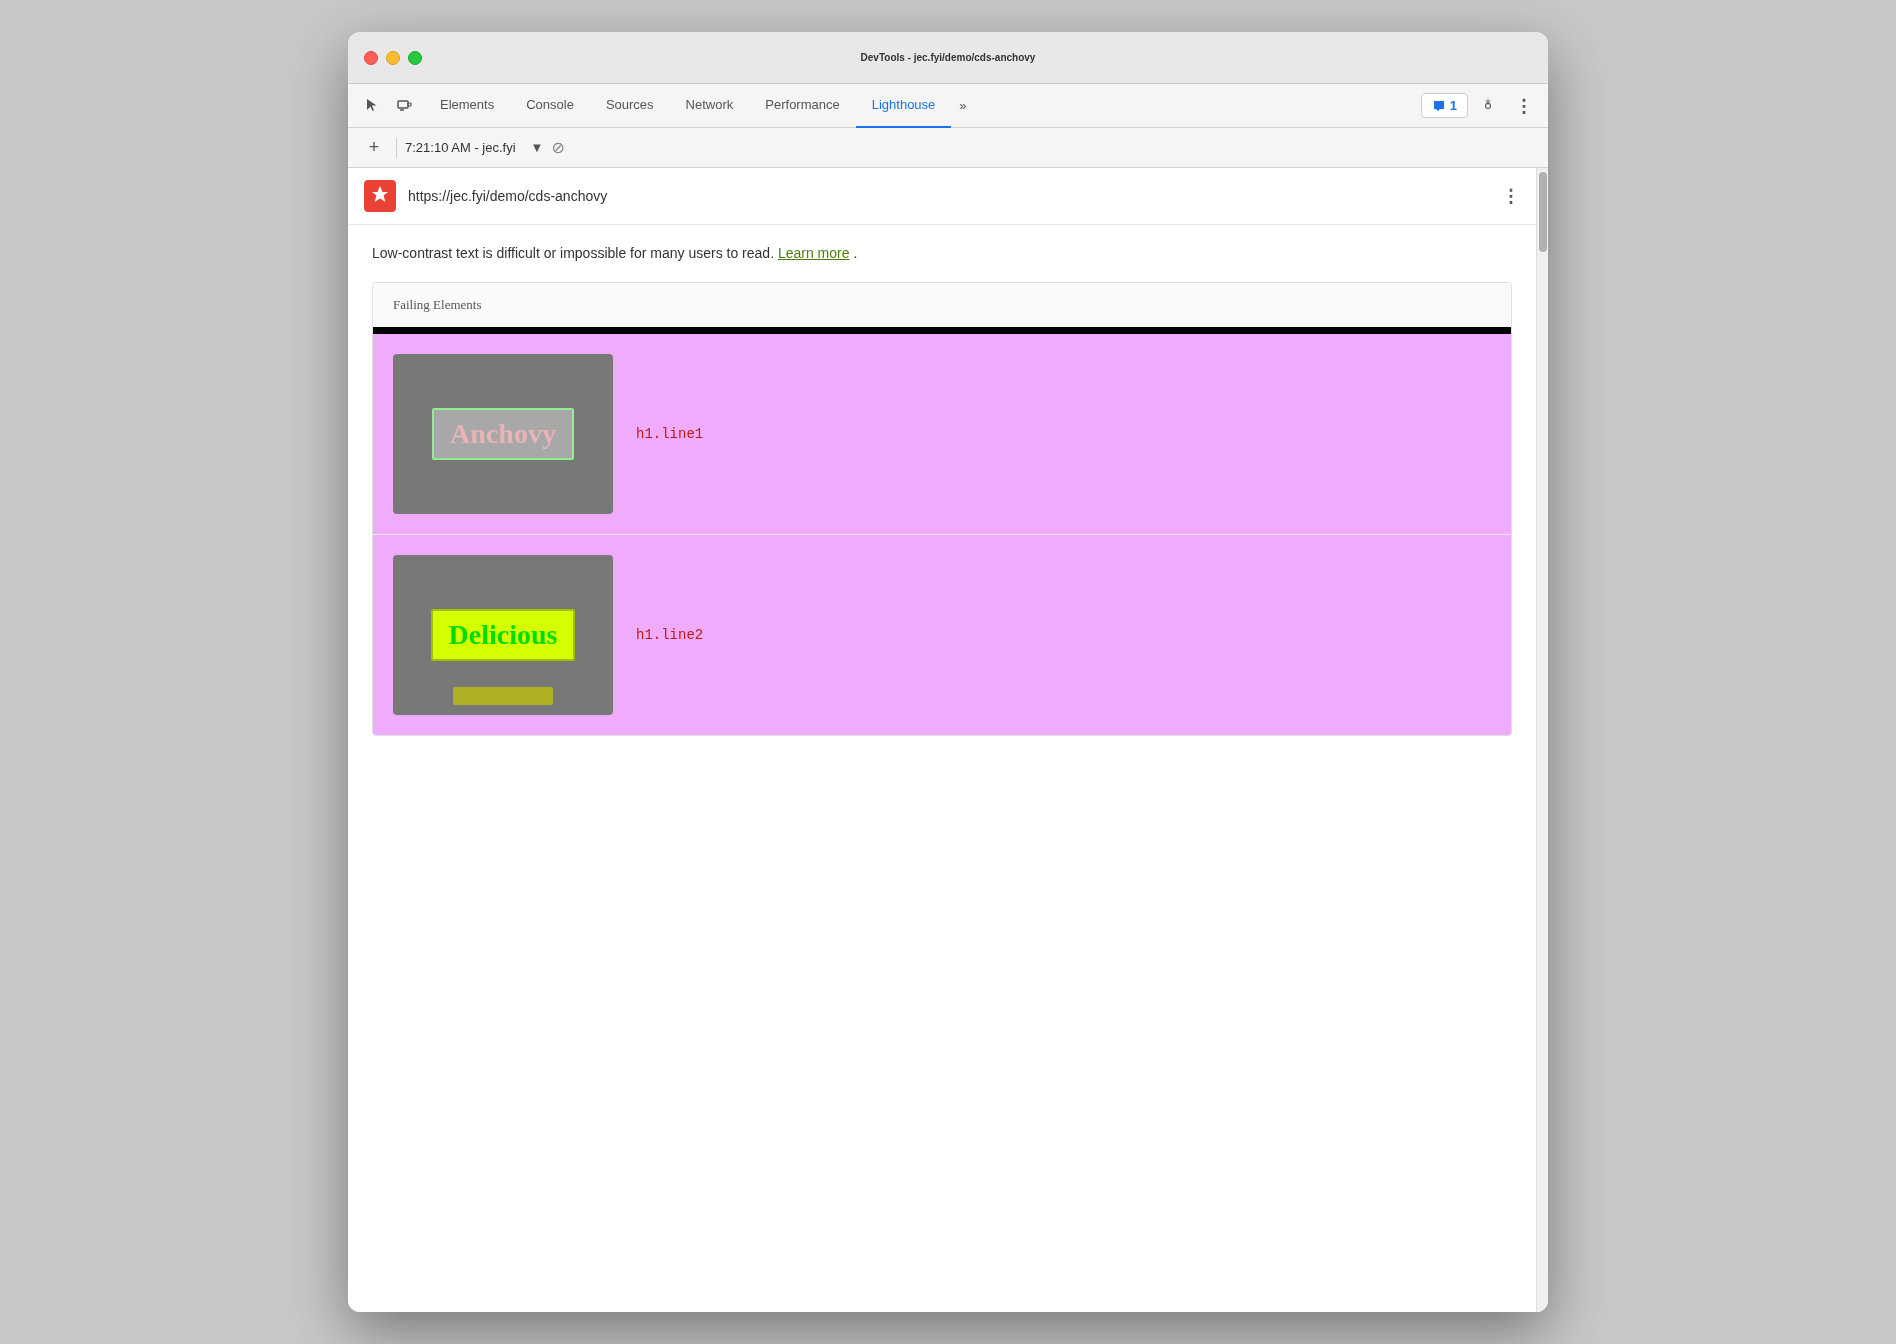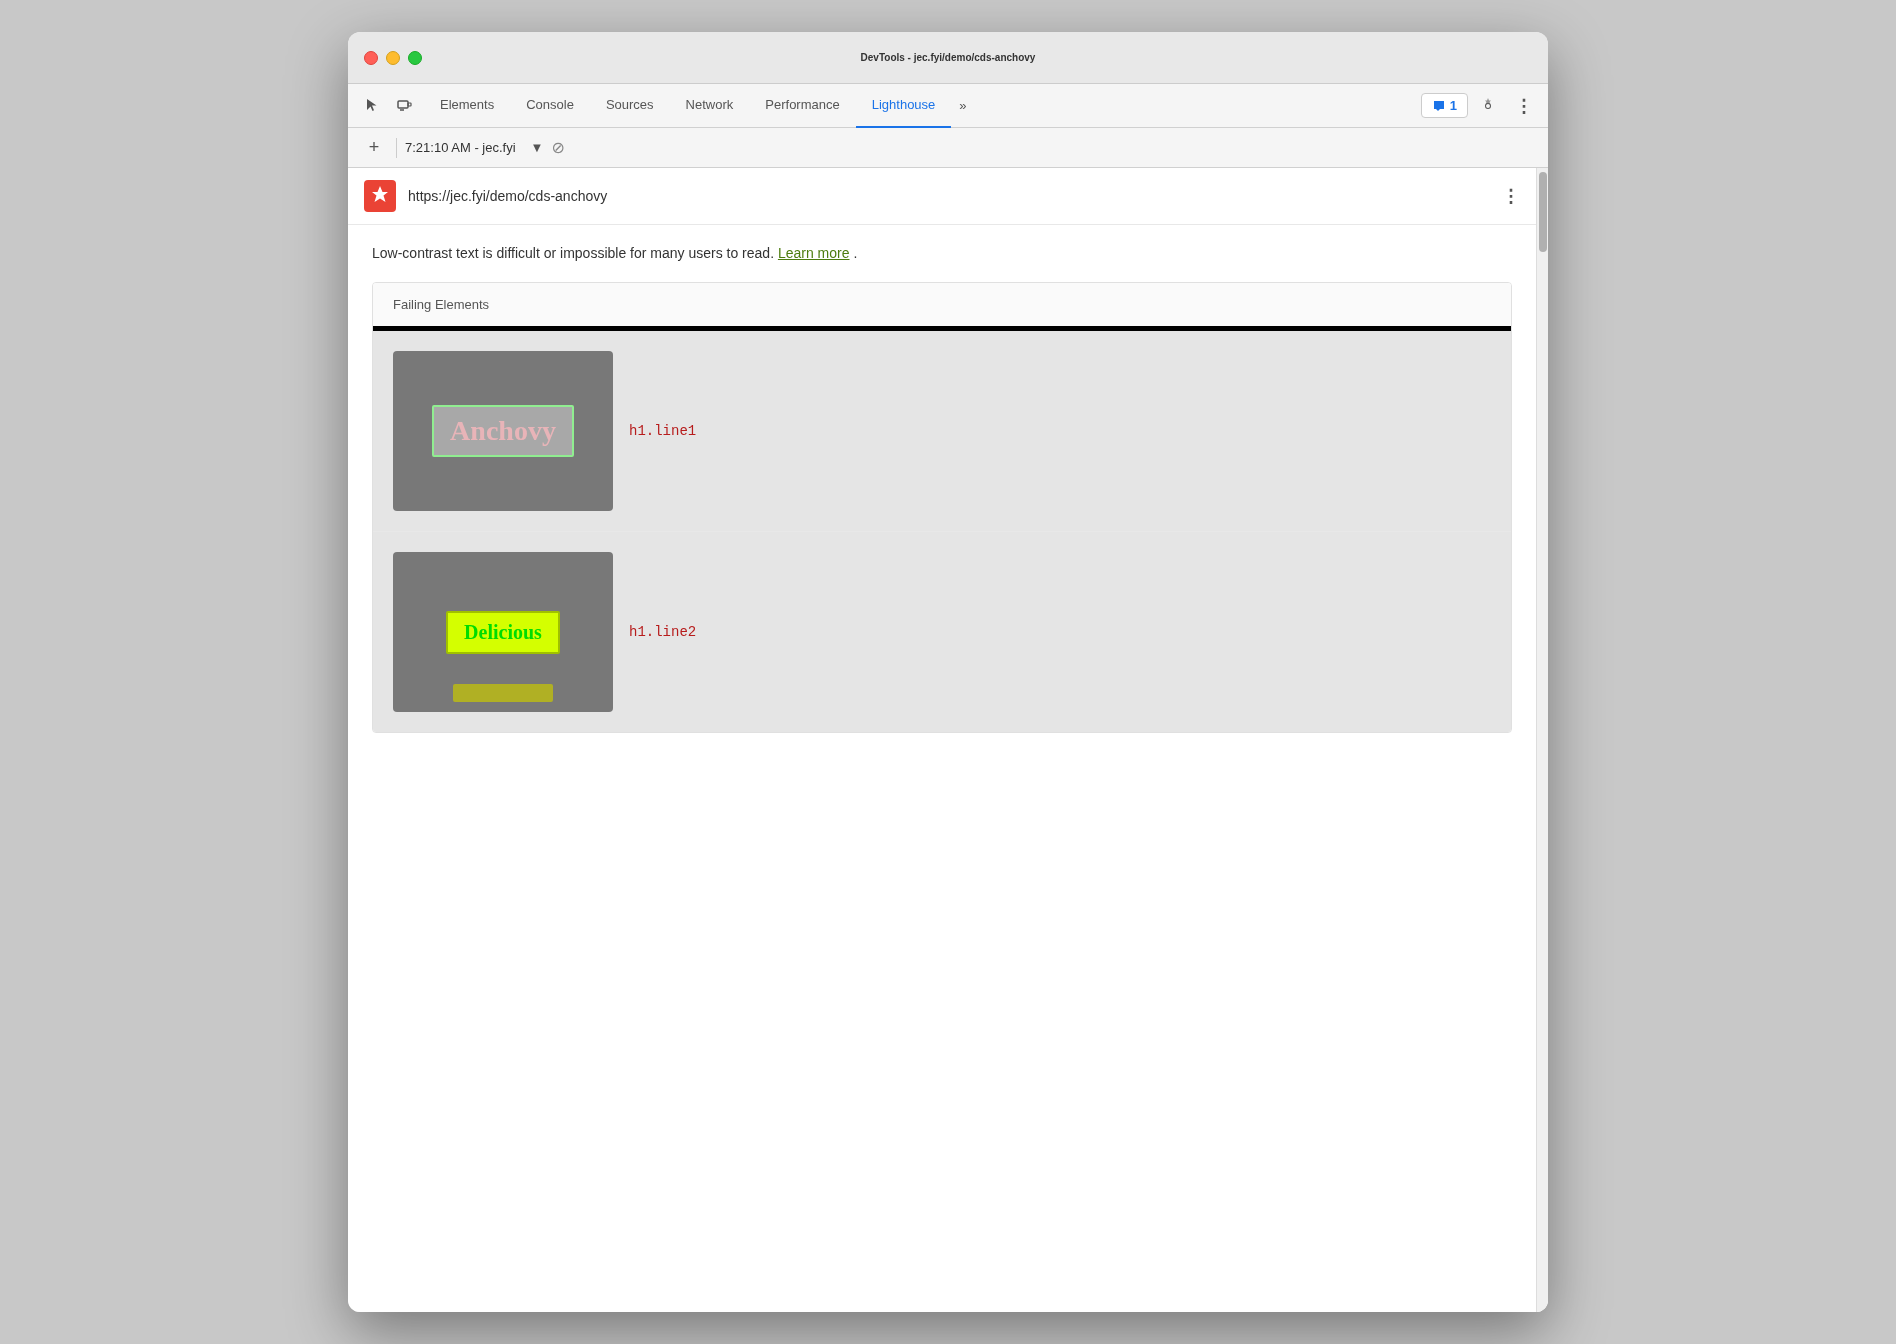--- a/index.html
+++ b/index.html
@@ -277,30 +277,31 @@
       border: 1px solid #e0e0e0;
       border-radius: 4px;
       overflow: hidden;
     }
 
     .failing-elements-header {
       padding: 14px 20px;
       font-size: 13px;
       color: #555;
       background: #fafafa;
-      border-bottom: 5px solid #000000;
+      border-bottom: 7px solid #000000;
+      font-family: Liberation Serif, serif;
     }
 
     .failing-element-row {
       display: flex;
       align-items: center;
-      gap: 16px;
+      gap: 23px;
       padding: 20px;
       border-bottom: 1px solid #e8e8e8;
-      background: #e5e5e5;
+      background: #f0abfc;
     }
 
     .failing-element-row:last-child {
       border-bottom: none;
     }
 
     .element-thumbnail {
       width: 220px;
       height: 160px;
       background: #787878;
@@ -328,21 +329,21 @@
     }
 
     .delicious-box {
       background: #d4ff00;
       padding: 8px 16px;
       border: 2px solid #a0c000;
       border-radius: 2px;
     }
 
     .delicious-text {
-      font-size: 20px;
+      font-size: 28px;
       font-weight: 700;
       color: #00dd00;
       font-family: Georgia, serif;
     }
 
     .element-selector {
       font-size: 14px;
       color: #b71c1c;
       font-family: 'Courier New', monospace;
     }

